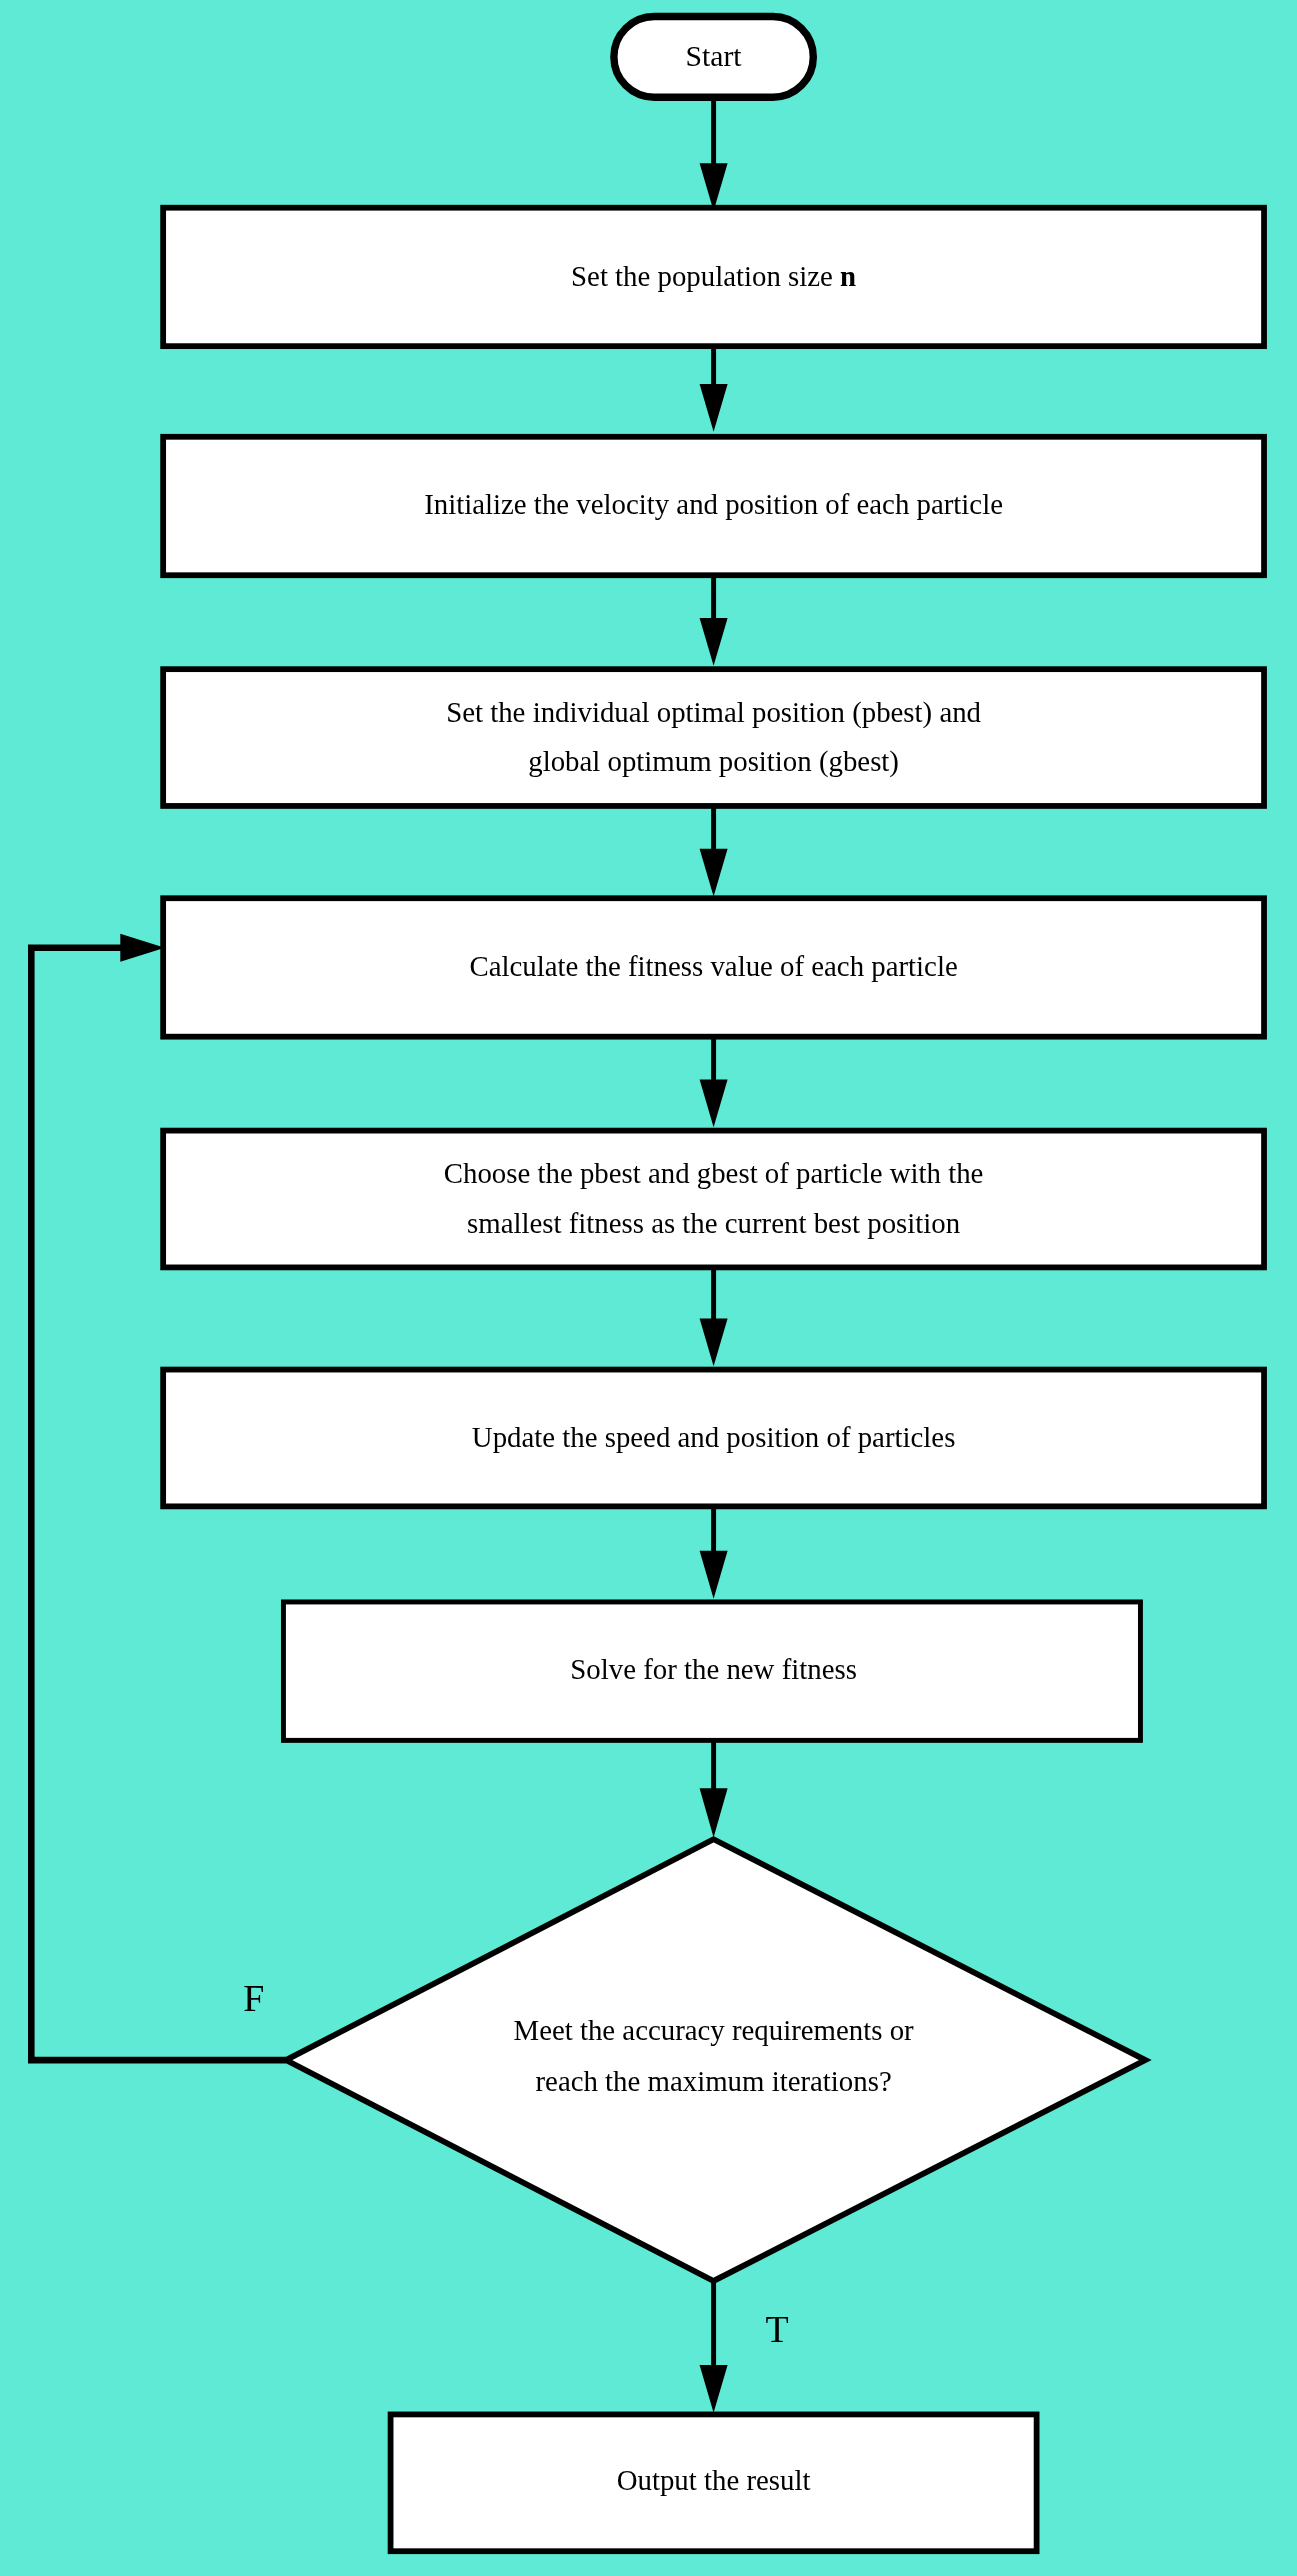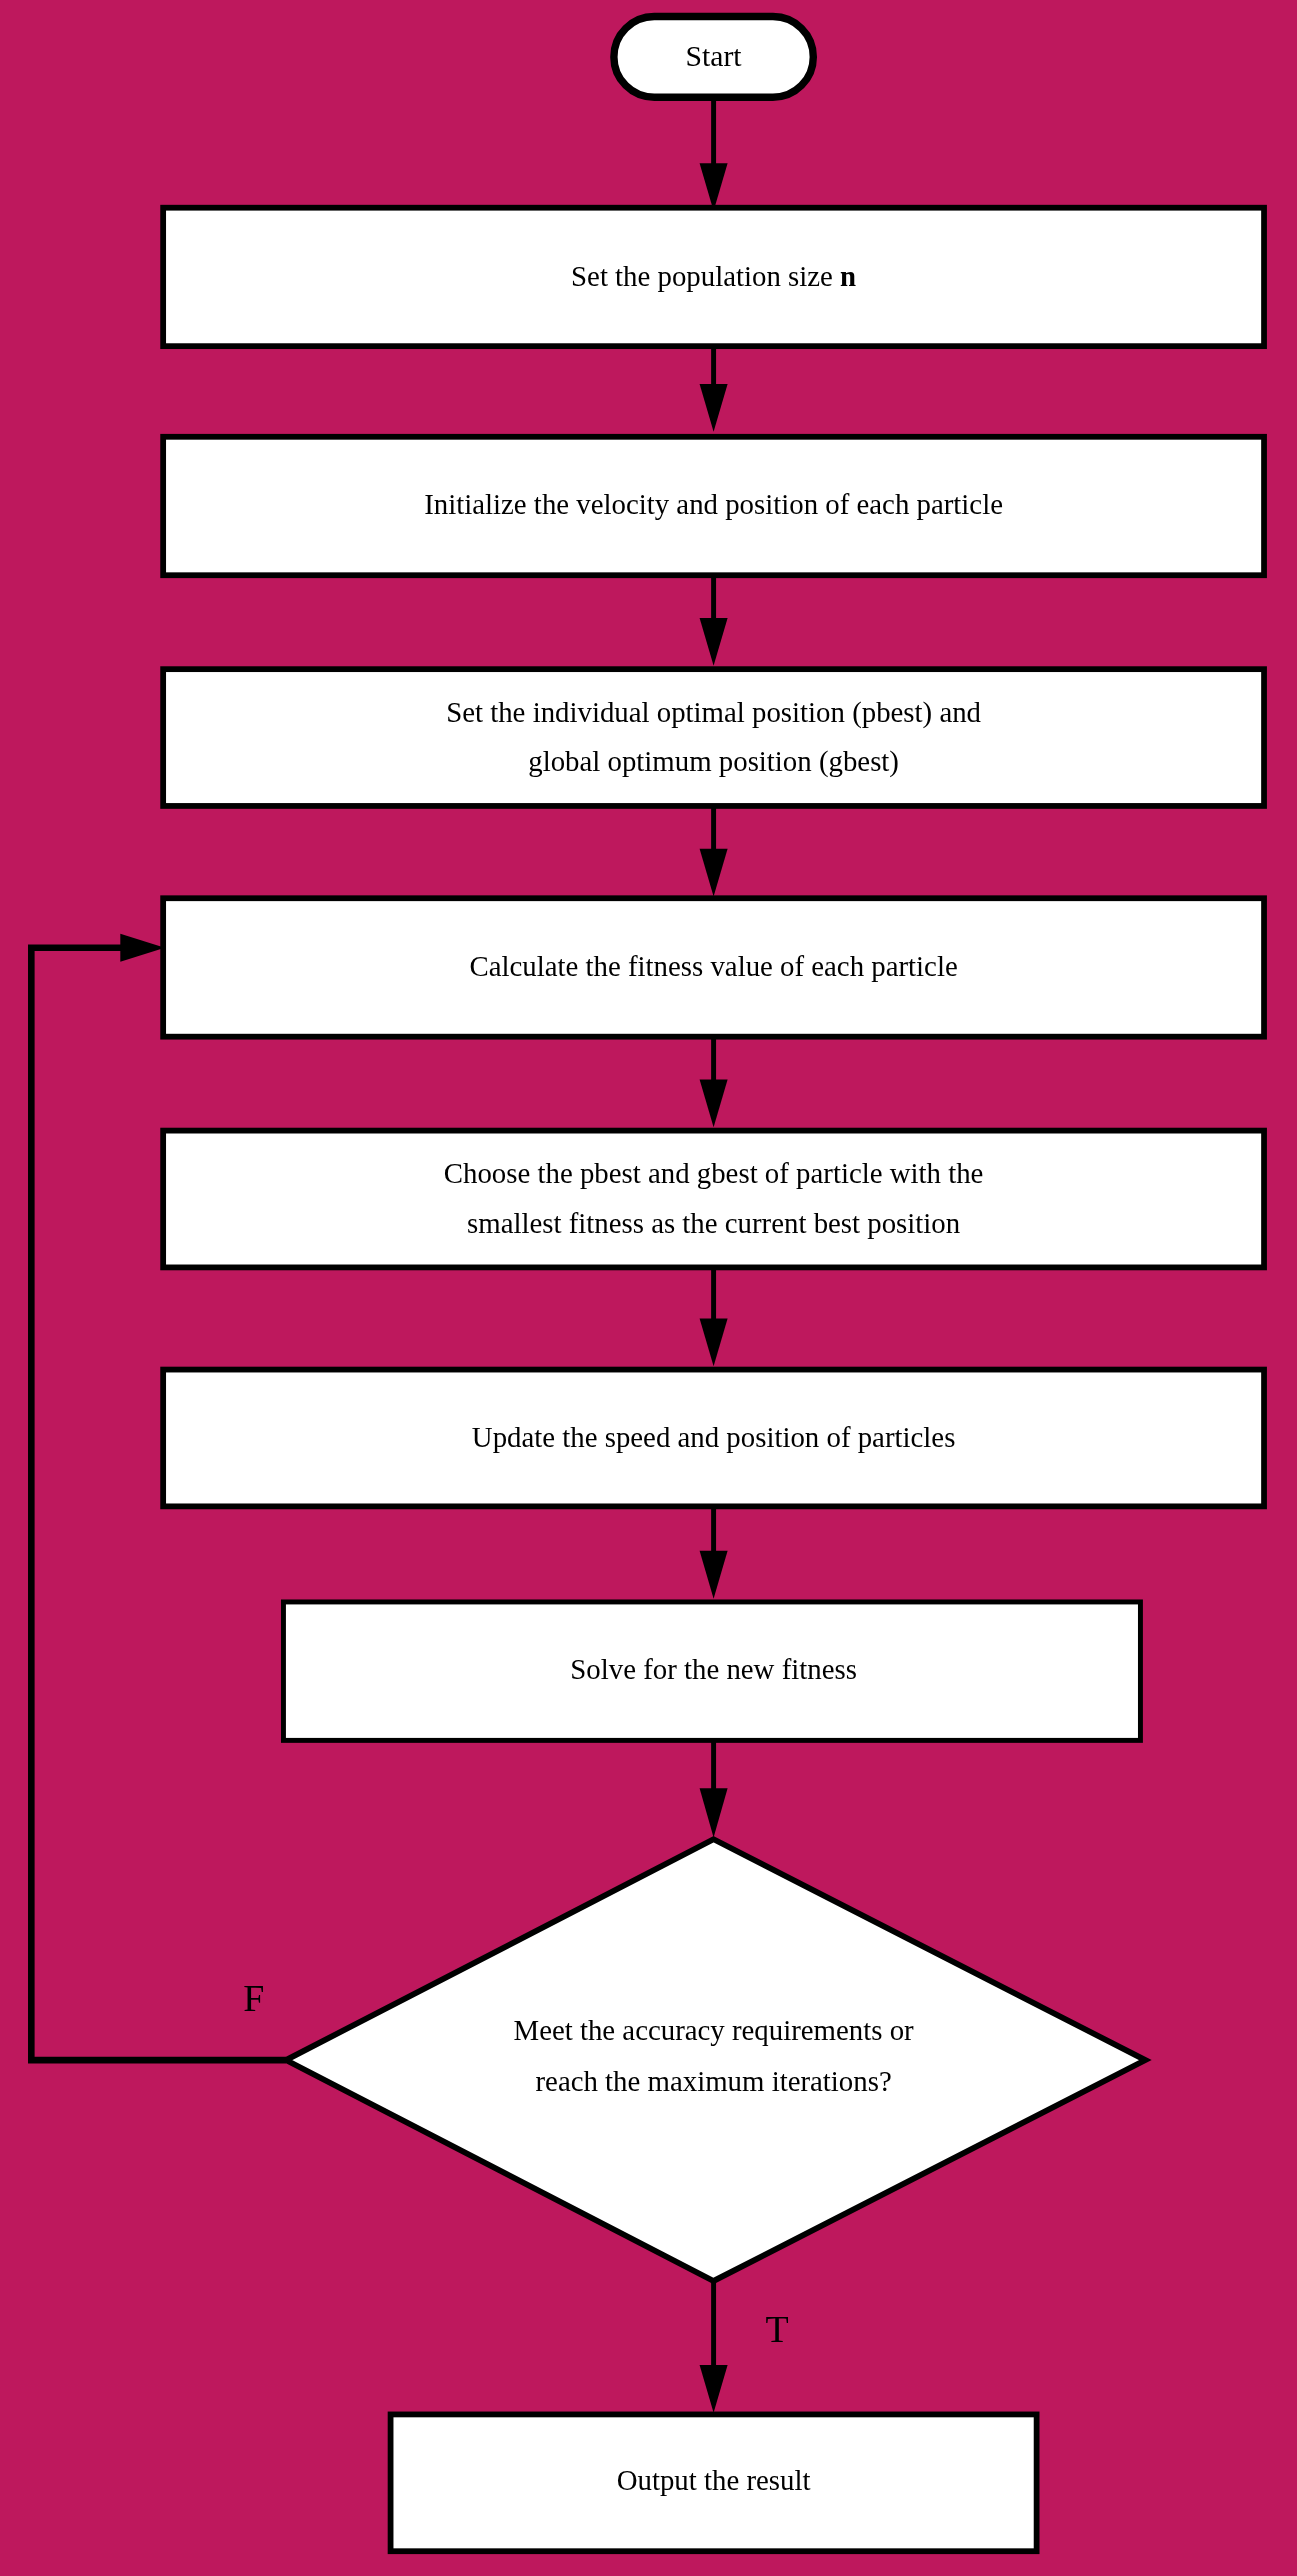--- a/index.html
+++ b/index.html
@@ -8,21 +8,21 @@
     padding: 0;
     background: #ffffff;
   }
   body {
     font-family: "Liberation Serif", "DejaVu Serif", serif;
   }
   #flowchart-root {
     position: relative;
     width: 1297px;
     height: 2576px;
-    background: #be185d;
+    background: #5eead4;
     overflow: hidden;
   }
   svg#flow-svg {
     position: absolute;
     top: 0;
     left: 0;
     width: 1297px;
     height: 2576px;
     display: block;
   }

